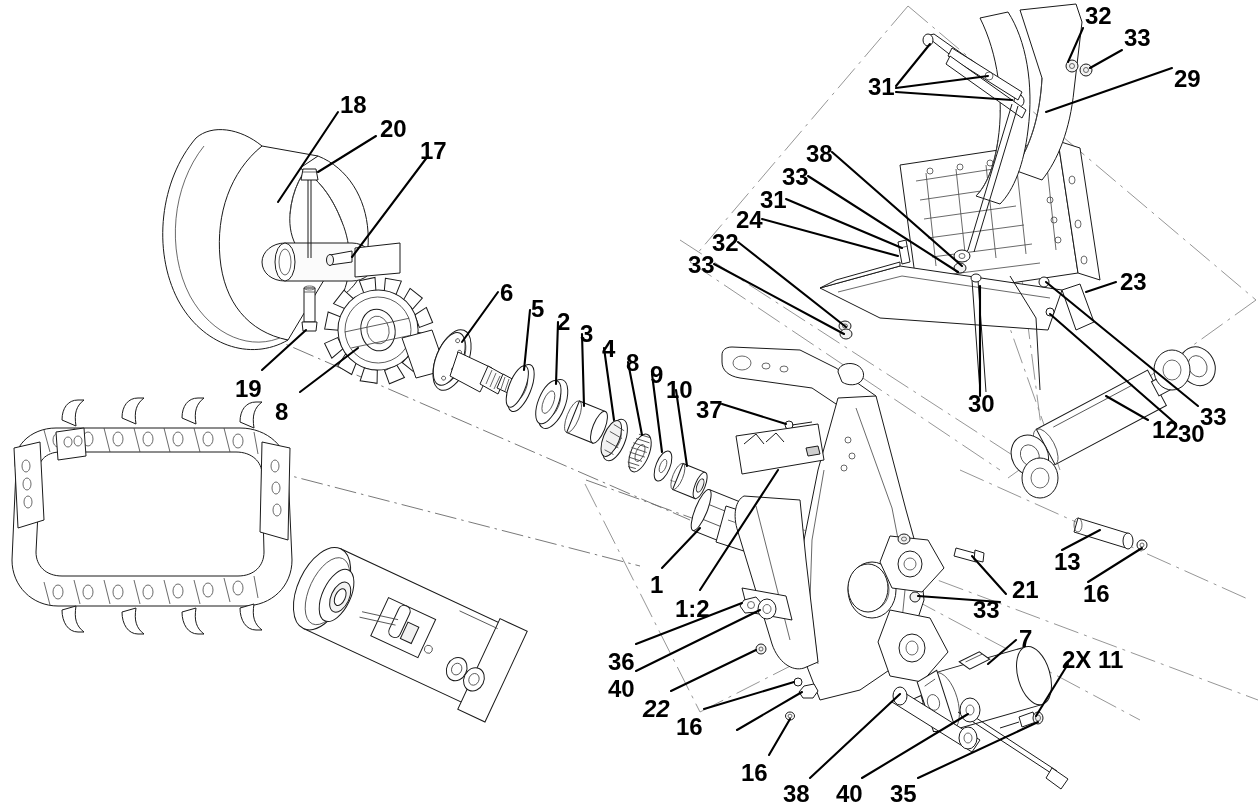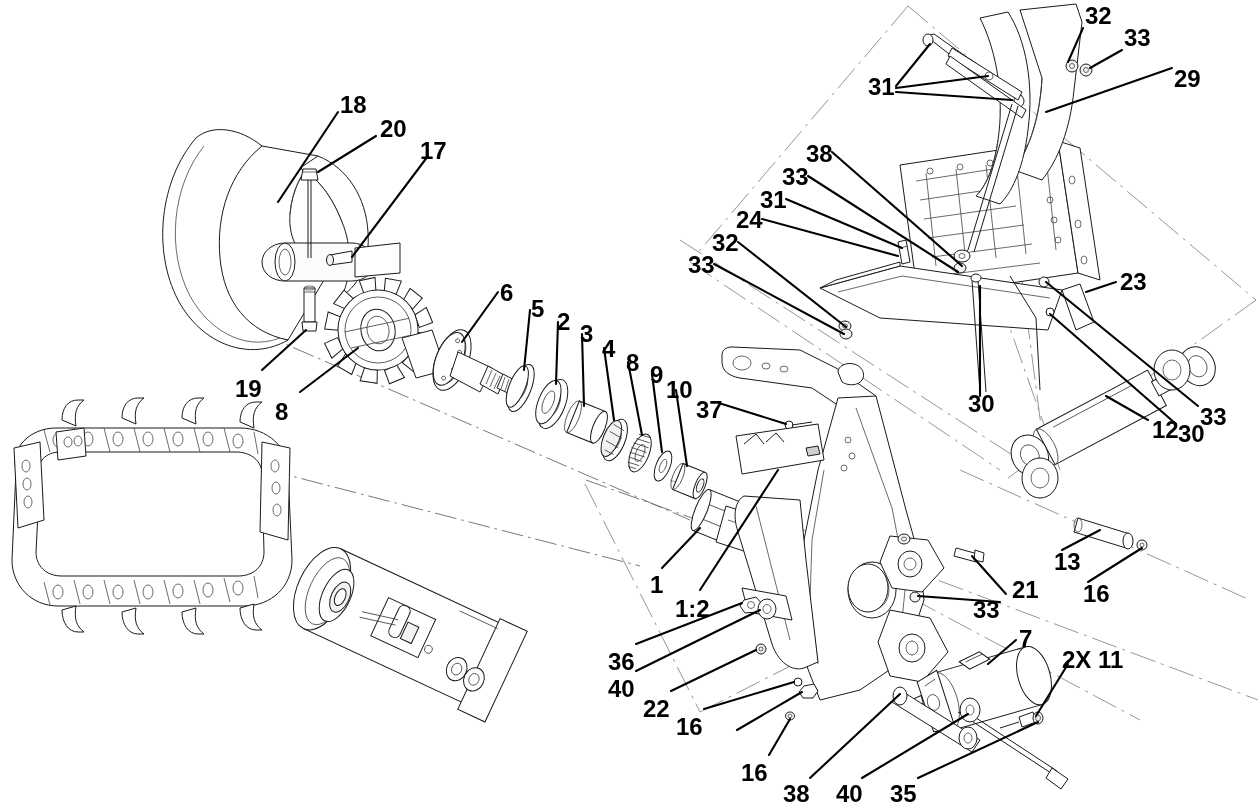--- a/index.html
+++ b/index.html
@@ -620,21 +620,21 @@
   <div class="callout" style="left:626px; top:351px;">8</div>
   <div class="callout" style="left:650px; top:363px;">9</div>
   <div class="callout" style="left:666px; top:378px;">10</div>
   <div class="callout" style="left:696px; top:398px;">37</div>
 
   <div class="callout" style="left:650px; top:573px;">1</div>
   <div class="callout" style="left:675px; top:597px;">1:2</div>
 
   <div class="callout" style="left:608px; top:650px;">36</div>
   <div class="callout" style="left:608px; top:677px;">40</div>
-  <div class="callout" style="left:643px; top:697px;">22</div>
+  <div class="callout" style="left:643px; top:697px;font-style:italic;">22</div>
   <div class="callout" style="left:676px; top:715px;">16</div>
   <div class="callout" style="left:709px; top:768px;margin-top:45px;">39</div>
   <div class="callout" style="left:741px; top:761px;">16</div>
   <div class="callout" style="left:783px; top:782px;">38</div>
   <div class="callout" style="left:836px; top:782px;">40</div>
   <div class="callout" style="left:890px; top:782px;">35</div>
 
   <div class="callout" style="left:1019px; top:627px;">7</div>
   <div class="callout" style="left:1062px; top:648px;">2X 11</div>
 

